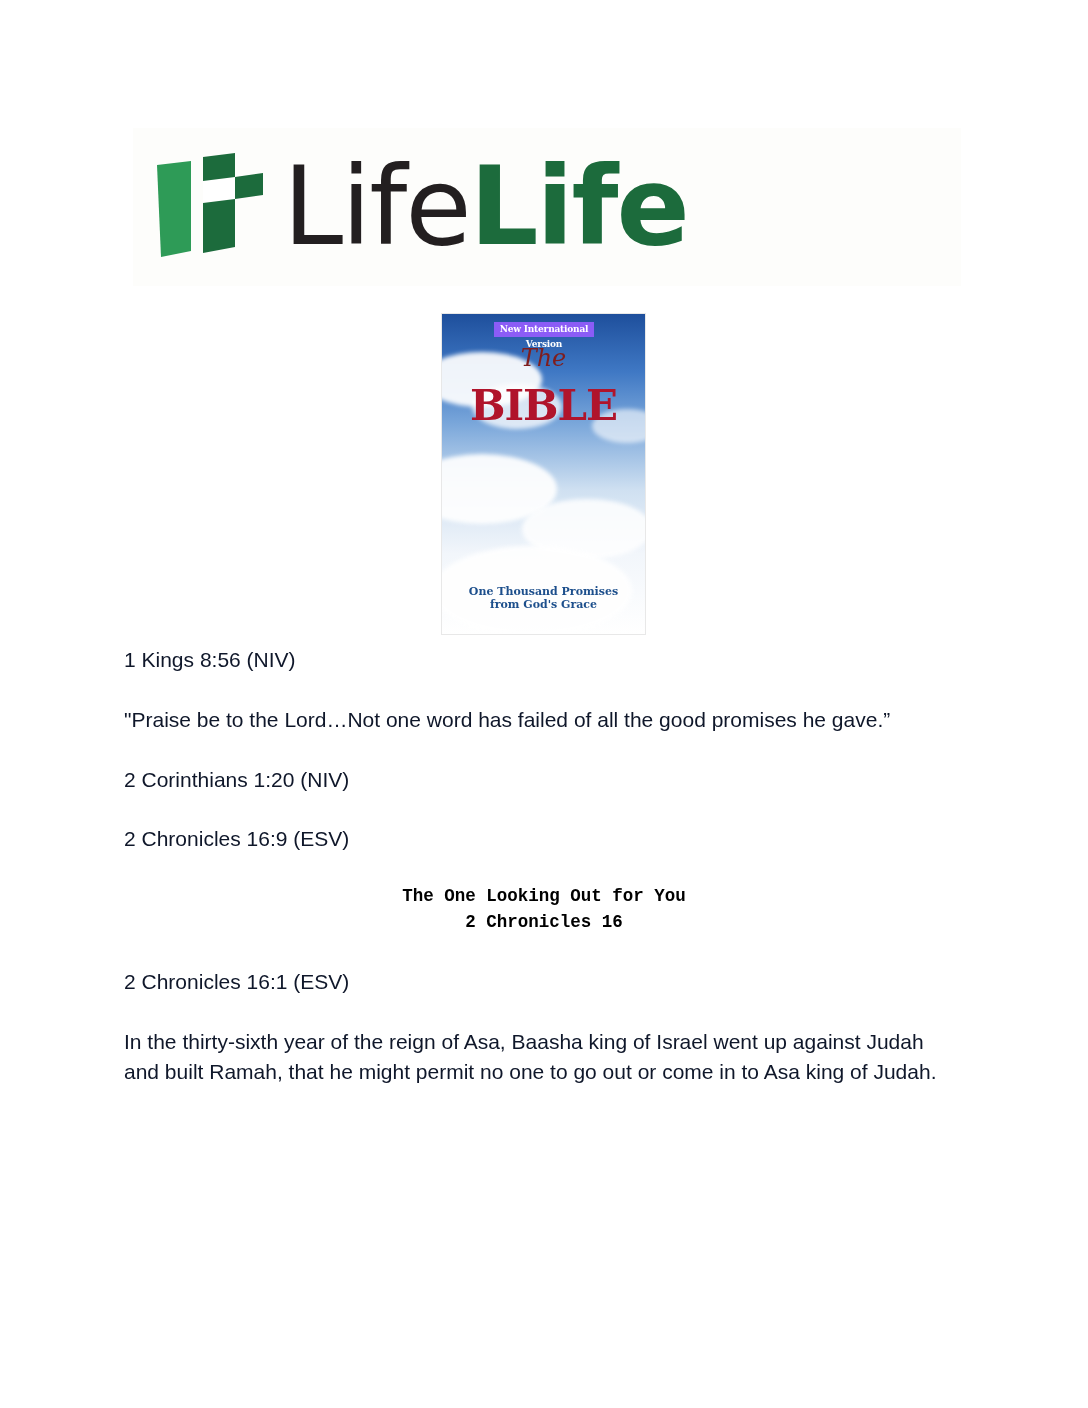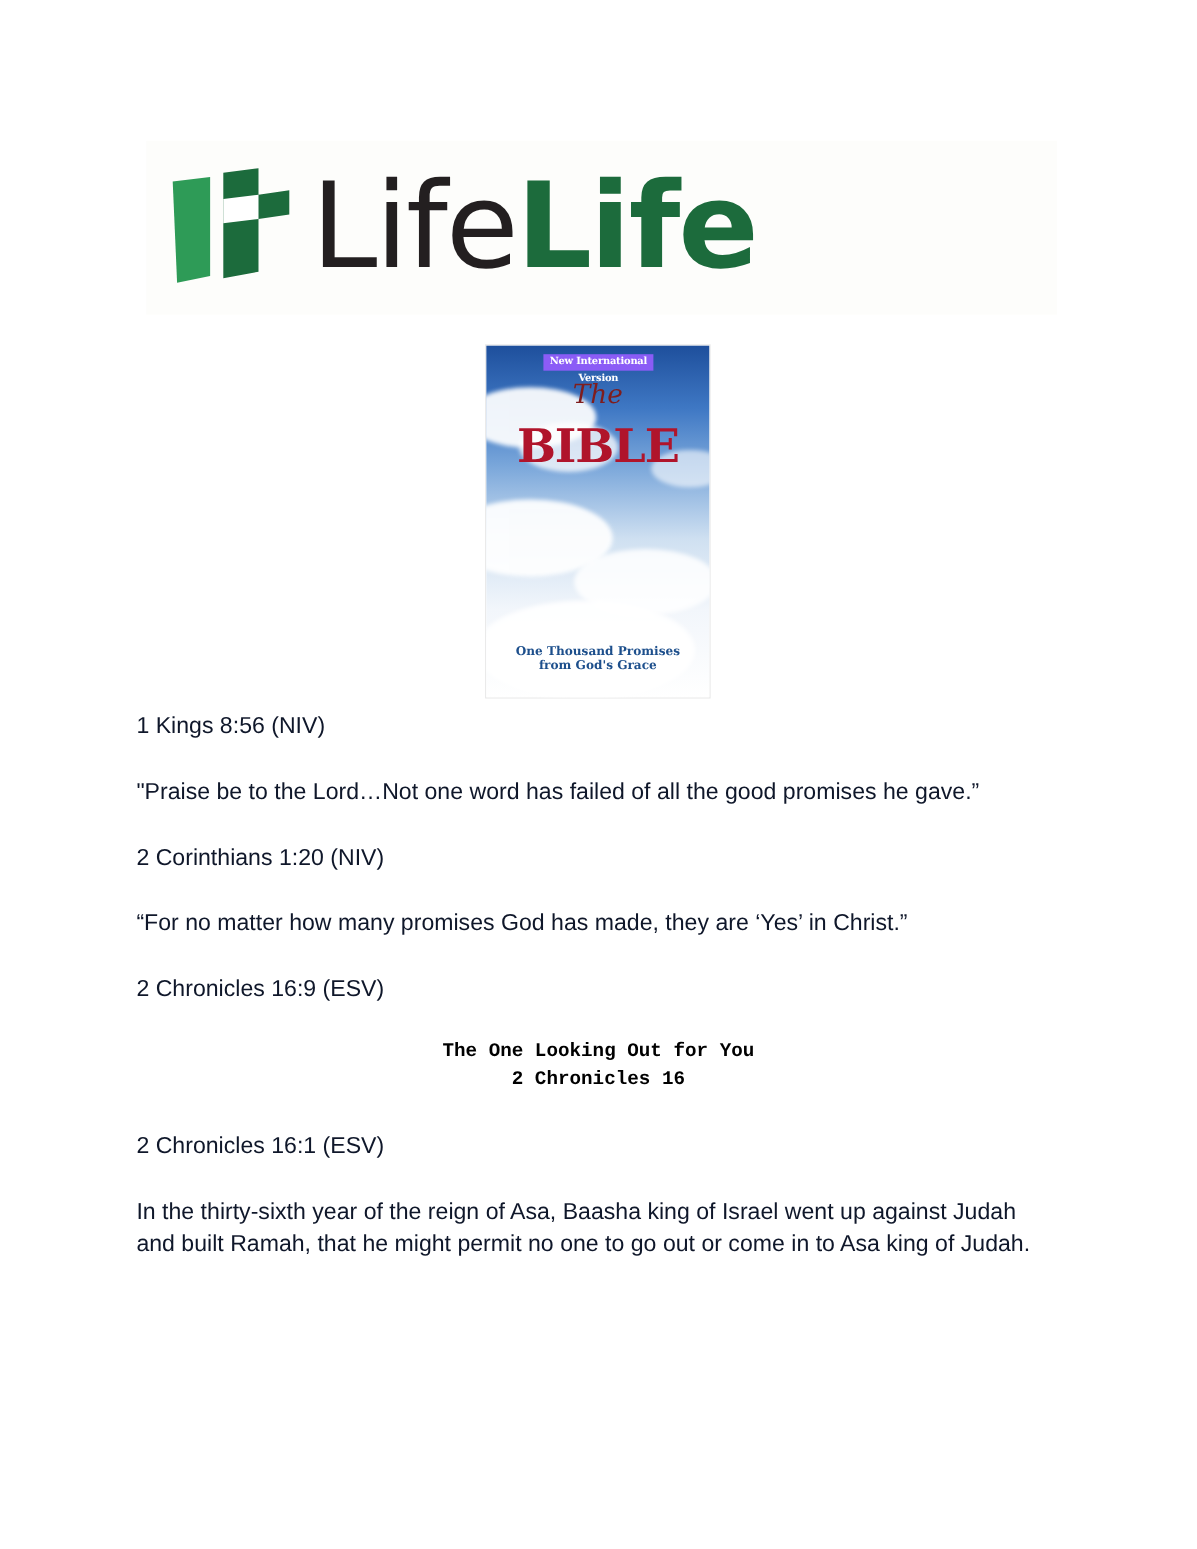--- a/index.html
+++ b/index.html
@@ -196,21 +196,20 @@
     <div class="book-sub">
       <div>One Thousand Promises</div>
       <div>from God's Grace</div>
     </div>
   </div>
 
   <div class="doc-body">
     <p class="para">1 Kings 8:56 (NIV)</p>
     <p class="para">"Praise be to the Lord…Not one word has failed of all the good promises he gave.”</p>
     <p class="para">2 Corinthians 1:20 (NIV)</p>
-    <p class="para">“For no matter how many promises God has made, they are ‘Yes’ in Christ.”</p>
     <p class="para">2 Chronicles 16:9 (ESV)</p>
 
     <div class="heading-block">
       <div>The One Looking Out for You</div>
       <div>2 Chronicles 16</div>
     </div>
 
     <p class="para">2 Chronicles 16:1 (ESV)</p>
     <p class="para">In the thirty-sixth year of the reign of Asa, Baasha king of Israel went up against Judah and built Ramah, that he might permit no one to go out or come in to Asa king of Judah.</p>
   </div>

